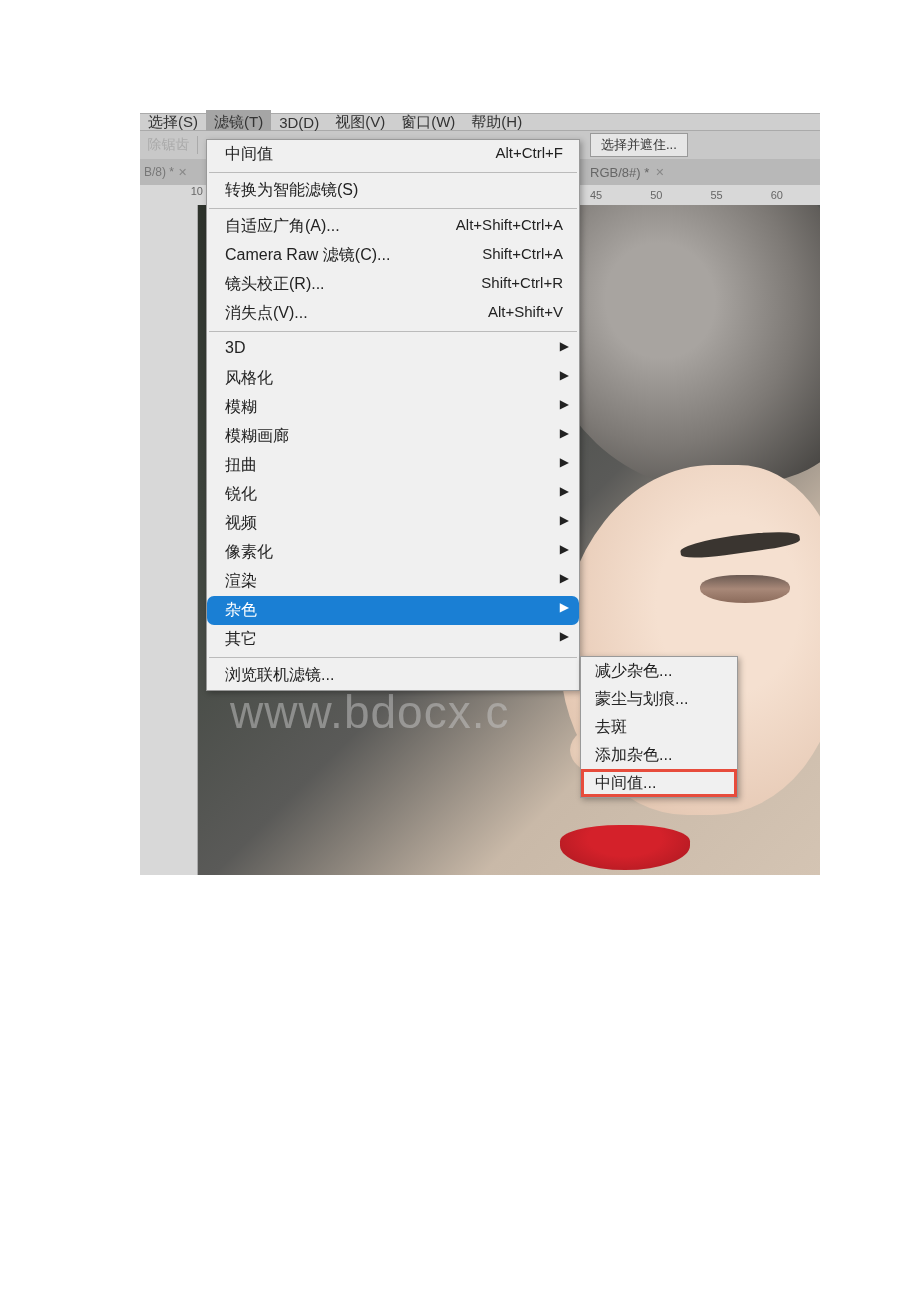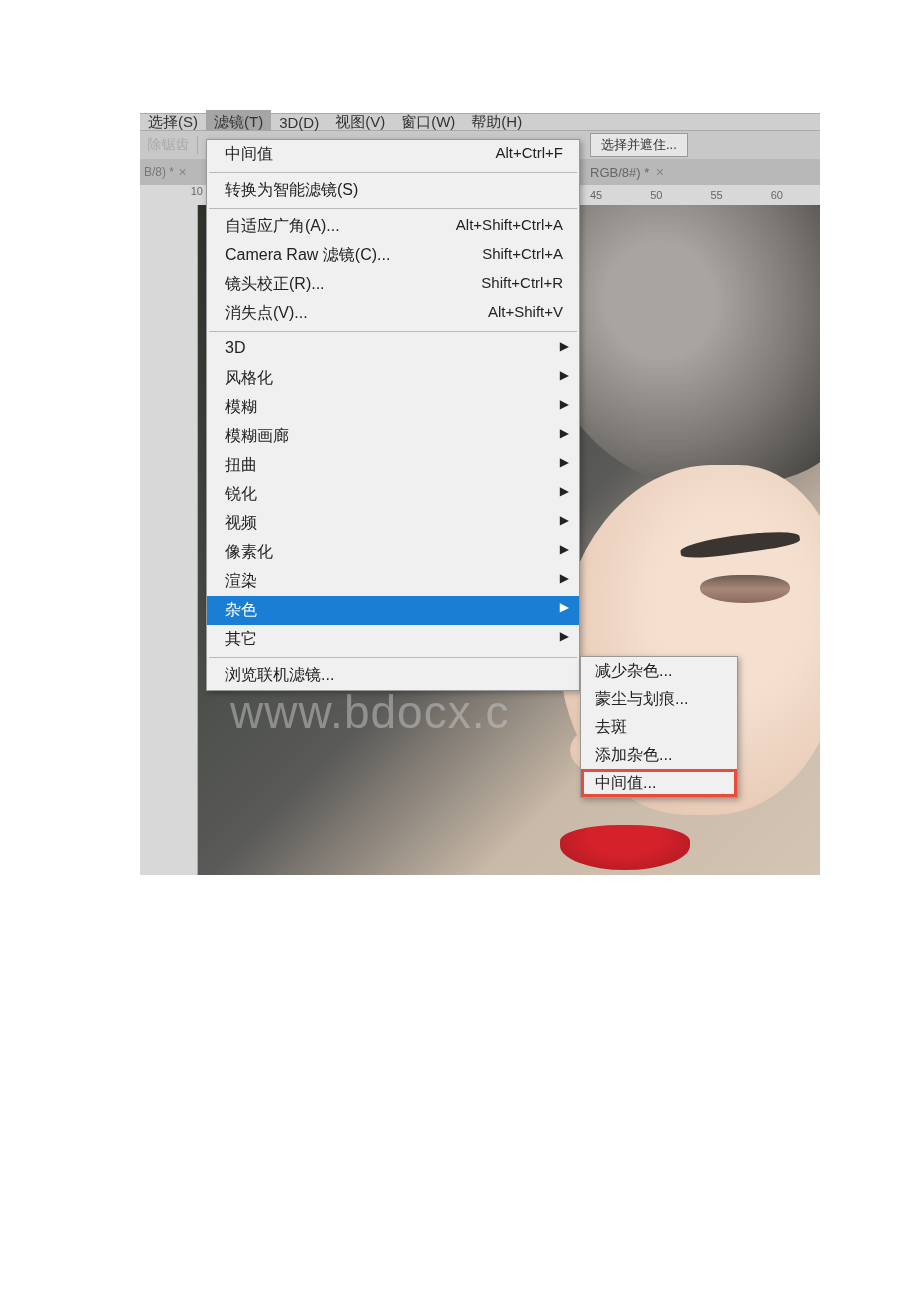--- a/index.html
+++ b/index.html
@@ -213,20 +213,21 @@
     .menu-row {
       display: flex;
       justify-content: space-between;
       padding: 4px 16px 4px 18px;
       height: 29px;
       position: relative;
     }
     .menu-row.highlighted {
       background: #1a7fd4;
       color: #fff;
+      border-radius: 7px;
     }
     .menu-separator {
       height: 1px;
       background: #bbb;
       margin: 3px 2px;
     }
     .menu-shortcut {
       font-size: 15px;
       color: #222;
     }

